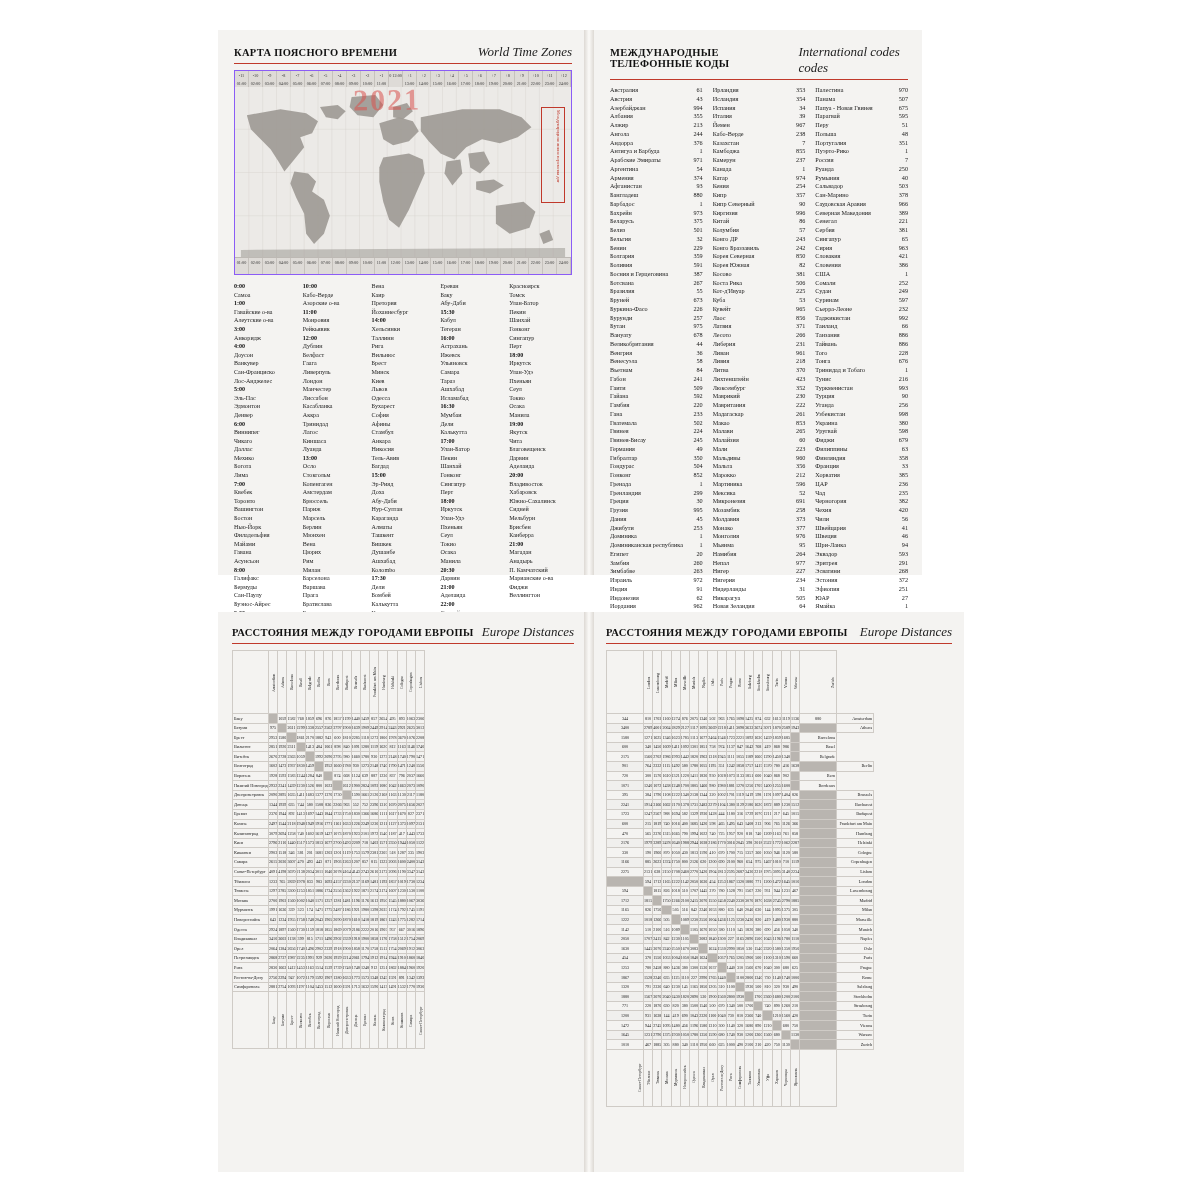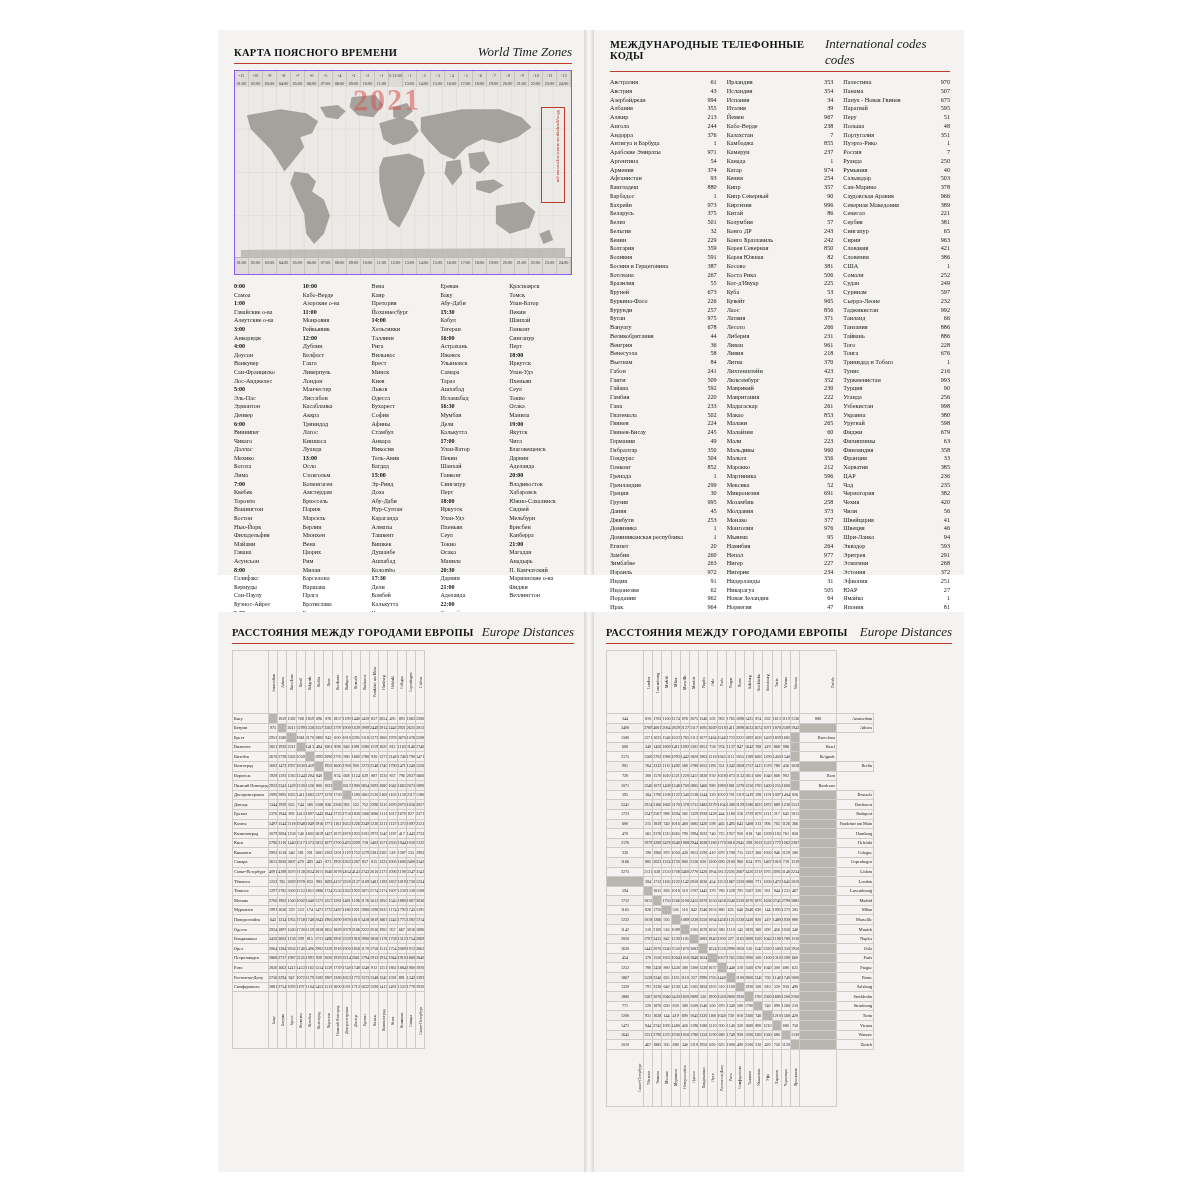--- a/index.html
+++ b/index.html
@@ -3,21 +3,21 @@
 <meta charset="utf-8">
 <style>
   html,body{margin:0;padding:0;background:#fff;}
   body{width:1200px;height:1200px;font-family:"Liberation Serif",serif;color:#1a1a1a;overflow:hidden;}
   .spread{position:absolute;display:flex;}
   .page{background:#f4f3f1;position:relative;box-sizing:border-box;}
   .gutter{width:10px;background:linear-gradient(to right,#ddd9d4,#fbfaf8,#ddd9d4);}
   
   #spread-top{left:218px;top:30px;}
   #page-tz{width:366px;height:545px;padding:14px 12px 8px 16px;}
-  #page-dial{width:370px;height:545px;padding:6px 14px 8px 16px;}
+  #page-dial{width:328px;height:545px;padding:14px 14px 8px 16px;}
   
   #spread-bottom{left:218px;top:612px;border-radius:7px;}
   #page-dist-l{width:366px;height:560px;padding:12px 10px 6px 14px;}
   #page-dist-r{width:370px;height:560px;padding:12px 12px 6px 12px;}
 
   .hdr{display:flex;align-items:baseline;justify-content:space-between;border-bottom:1.4px solid #c0392b;padding-bottom:3px;margin-bottom:6px;}
   .hdr .ru{font-weight:bold;font-size:10.5px;letter-spacing:.3px;color:#111;text-transform:uppercase;}
   .hdr .en{font-style:italic;font-size:13px;color:#222;}
 
   

